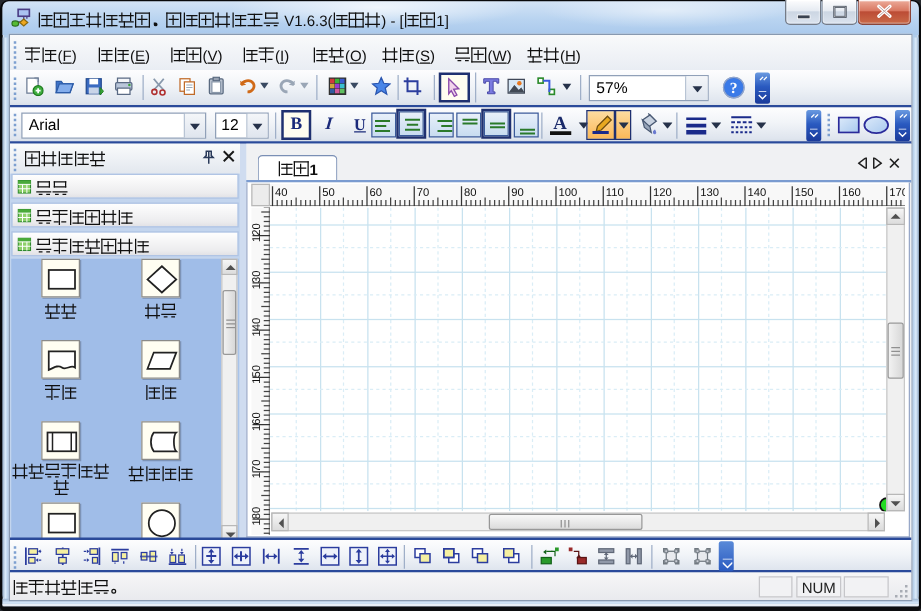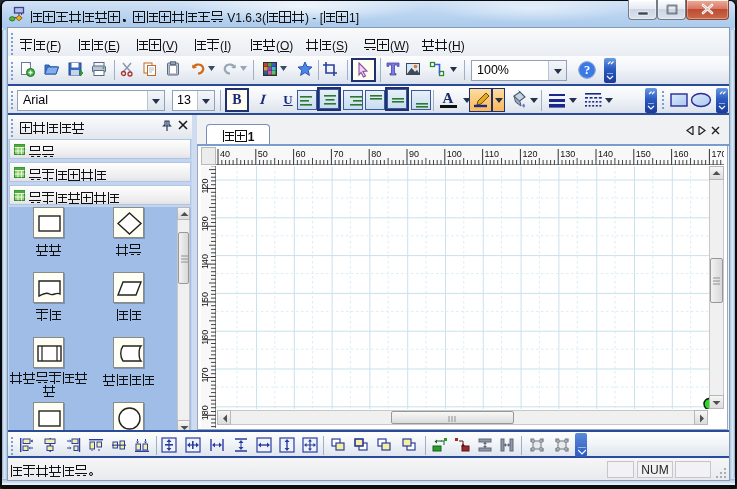--- a/index.html
+++ b/index.html
@@ -162,21 +162,21 @@
     <svg style="position:absolute;left:429px;top:61px;" width="16" height="16" viewBox="0 0 16 16">
       <rect x="1.5" y="1.5" width="4" height="4" fill="#fff" stroke="#2a8a2a" stroke-width="1.3"></rect>
       <rect x="10.5" y="10.5" width="4" height="4" fill="#fff" stroke="#2a8a2a" stroke-width="1.3"></rect>
       <path d="M5.5 3.5h5v9" fill="none" stroke="#3a5ae0" stroke-width="1.6"></path>
     </svg>
     <svg style="position:absolute;left:449px;top:66px;" width="9" height="6" viewBox="0 0 9 6">
       <path d="M1 1h7L4.5 6z" fill="#26324a"></path>
     </svg>
     <div style="position:absolute;left:464px;top:60px;width:1px;height:20px;background:#9fafc8"></div>
     <div style="position:absolute;left:471px;top:60px;width:96px;height:21px;background:#fff;border:1px solid #90a0b8"></div>
-    <div style="position:absolute;left:477px;top:63px;width:60px;height:15px;font:12.5px 'Liberation Sans',sans-serif;color:#000">100%</div>
+    <div style="position:absolute;left:477px;top:63px;width:60px;height:15px;font:12.5px 'Liberation Sans',sans-serif;color:#000">57%</div>
     <div style="position:absolute;left:548px;top:61px;width:18px;height:19px;background:linear-gradient(180deg,#f4f6f9,#dfe5ee);border-left:1px solid #b8c4d4">
       <svg style="position:absolute;left:4px;top:7px;" width="9" height="6" viewBox="0 0 9 6">
         <path d="M1 1h8L5 6z" fill="#26324a"></path>
       </svg>
     </div>
     <svg style="position:absolute;left:577px;top:60px;" width="20" height="20" viewBox="0 0 20 20">
       <circle cx="10" cy="10" r="8.2" fill="#3a7ae8" stroke="#1e4a9e"></circle>
       <circle cx="10" cy="10" r="8.2" fill="none" stroke="#fff" stroke-width="1" opacity=".5"></circle>
       <text x="10" y="14.2" text-anchor="middle" font-family="Liberation Serif" font-size="12.5" font-weight="bold" fill="#fff">?</text>
     </svg>
@@ -198,21 +198,21 @@
       <div style="position:absolute;left:0px;top:16px;width:2px;height:2px;background:#7c9fd0"></div>
     </div>
     <div style="position:absolute;left:17px;top:90px;width:148px;height:21px;background:#fff;border:1px solid #90a0b8"></div>
     <div style="position:absolute;left:23px;top:93px;width:80px;height:15px;font:12.5px 'Liberation Sans',sans-serif;color:#000">Arial</div>
     <div style="position:absolute;left:147px;top:91px;width:17px;height:19px;background:linear-gradient(180deg,#f4f6f9,#dfe5ee);border-left:1px solid #b8c4d4">
       <svg style="position:absolute;left:3px;top:7px;" width="9" height="6" viewBox="0 0 9 6">
         <path d="M1 1h8L5 6z" fill="#26324a"></path>
       </svg>
     </div>
     <div style="position:absolute;left:172px;top:90px;width:43px;height:21px;background:#fff;border:1px solid #90a0b8"></div>
-    <div style="position:absolute;left:177px;top:93px;width:24px;height:15px;font:12.5px 'Liberation Sans',sans-serif;color:#000">13</div>
+    <div style="position:absolute;left:177px;top:93px;width:24px;height:15px;font:12.5px 'Liberation Sans',sans-serif;color:#000">12</div>
     <div style="position:absolute;left:197px;top:91px;width:17px;height:19px;background:linear-gradient(180deg,#f4f6f9,#dfe5ee);border-left:1px solid #b8c4d4">
       <svg style="position:absolute;left:3px;top:7px;" width="9" height="6" viewBox="0 0 9 6">
         <path d="M1 1h8L5 6z" fill="#26324a"></path>
       </svg>
     </div>
     <div style="position:absolute;left:220px;top:90px;width:1px;height:21px;background:#9fafc8"></div>
     <div style="position:absolute;left:225px;top:88px;width:24px;height:24px;background:#fffdf0;border:2px solid #1f3070"></div>
     <div style="position:absolute;left:225px;top:88px;width:24px;height:24px;font:bold 14px 'Liberation Serif',serif;color:#1a2a7a;text-align:center;line-height:24px">B</div>
     <div style="position:absolute;left:251px;top:88px;width:24px;height:24px;font:italic bold 14px 'Liberation Serif',serif;color:#1a2a7a;text-align:center;line-height:24px;transform:skewX(-6deg)">I</div>
     <div style="position:absolute;left:276px;top:88px;width:24px;height:24px;font:bold 13px 'Liberation Serif',serif;color:#1a2a7a;text-align:center;line-height:24px;text-decoration:underline">U</div>

